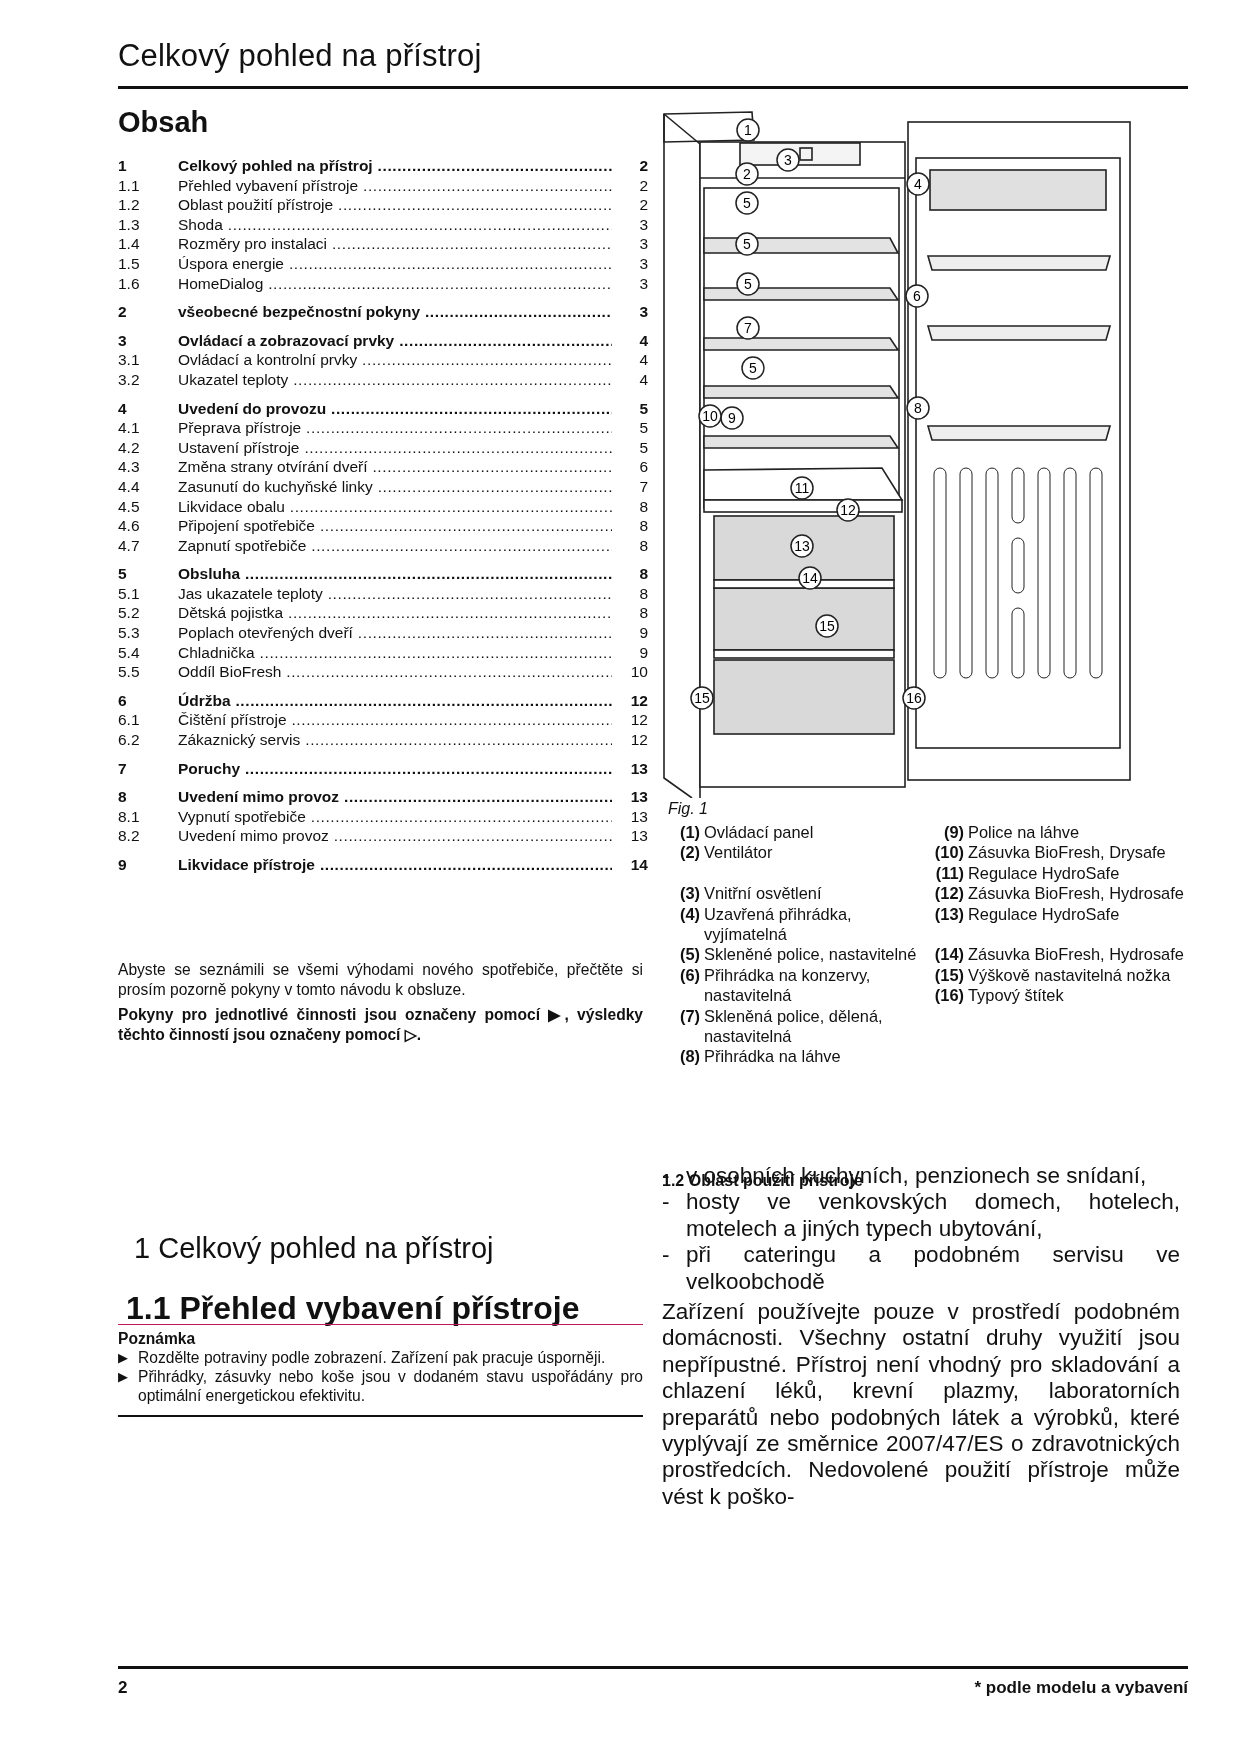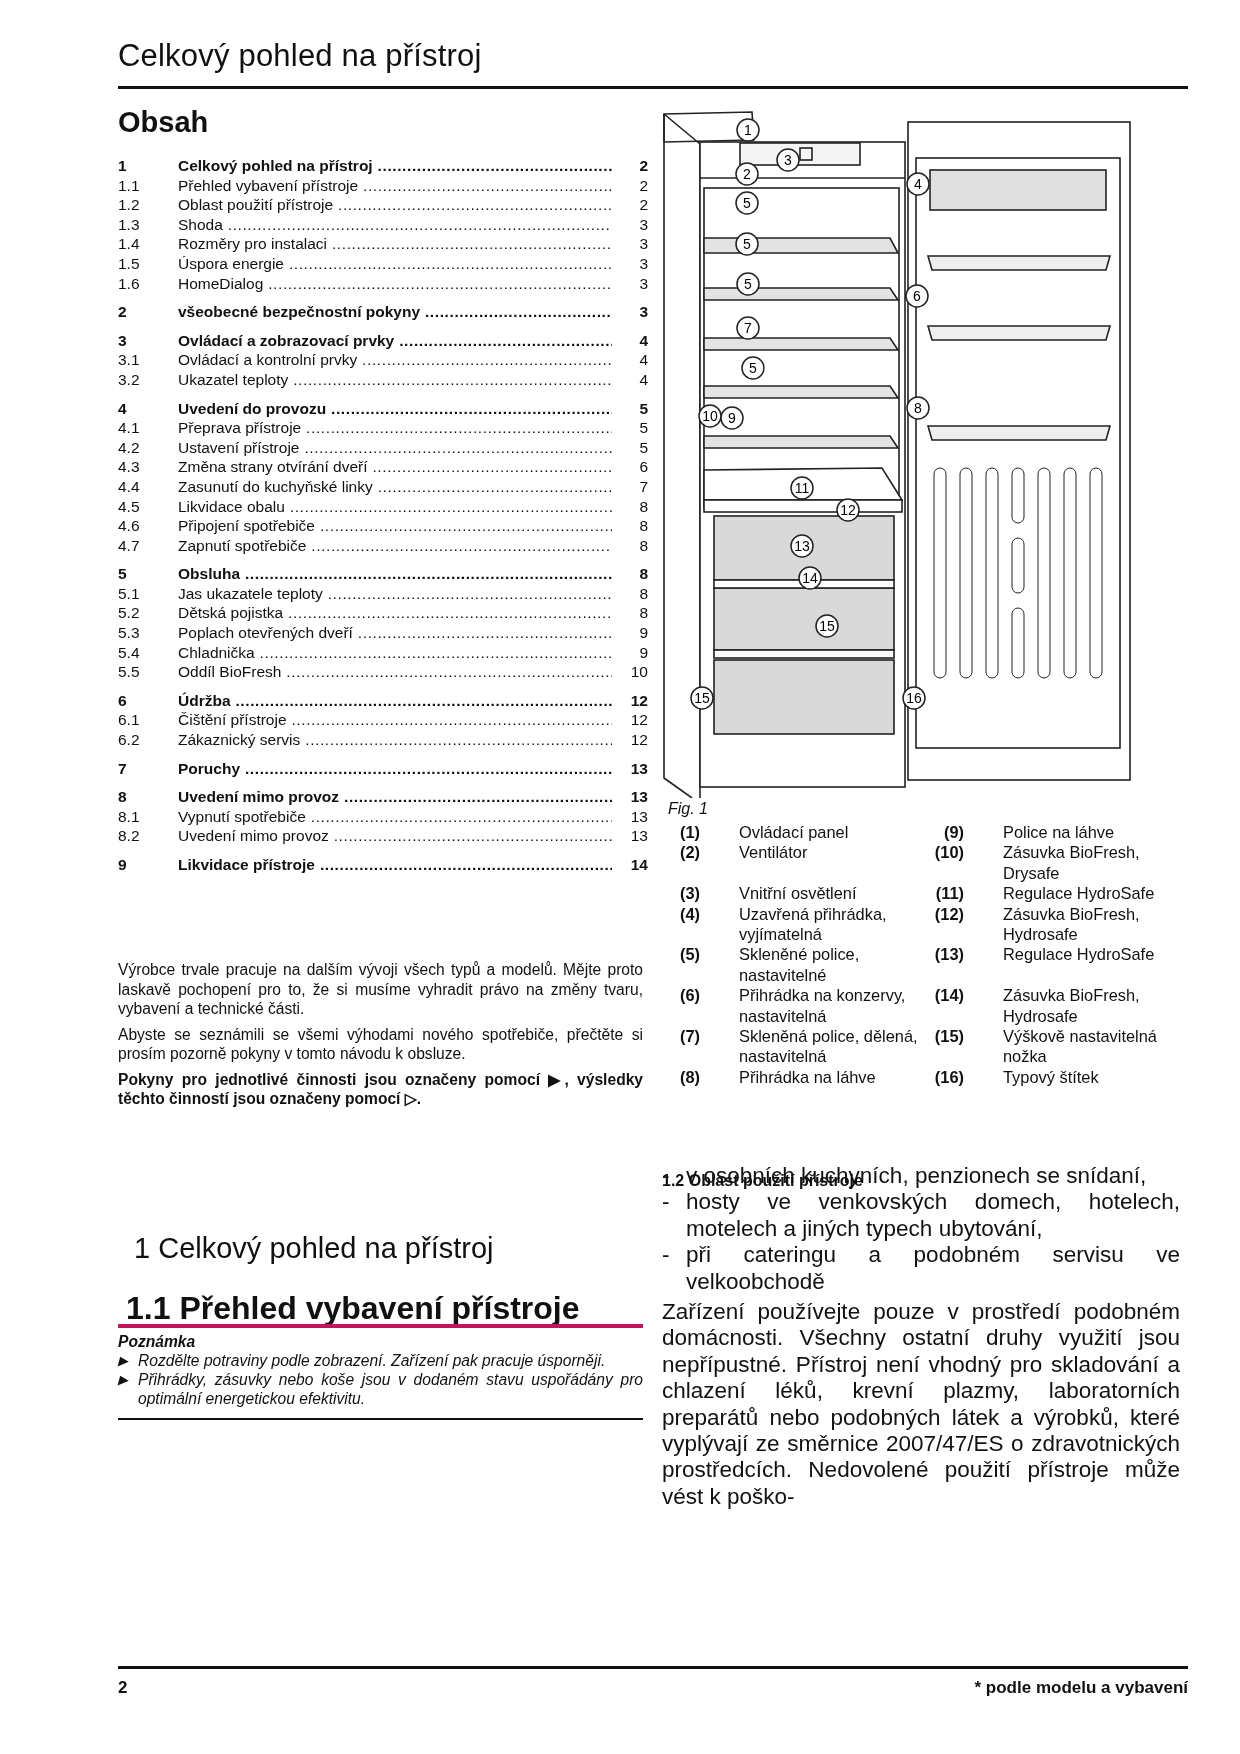--- a/index.html
+++ b/index.html
@@ -14,34 +14,34 @@
   .toc-num { width:60px; flex:none; }
   .toc-label { flex:1; white-space:nowrap; overflow:hidden; }
   .toc-label::after { content:" ..............................................................................................................................................................."; letter-spacing:0.6px; }
   .toc-page { width:36px; text-align:right; flex:none; }
   .toc-row.main { font-weight:bold; }
   #intro { left:118px; top:960px; width:525px; font-size:15.6px; line-height:19.5px; text-align:justify; }
   #intro p { margin:0 0 6px 0; }
   #intro p.bold { font-weight:bold; }
   #h1 { left:118px; top:1216px; font-size:29px; margin:16px; font-weight:normal; }
   #h11 { left:118px; top:1282px; font-size:32px; margin:8px; font-weight:bold; }
-  #note { left:118px; top:1324px; width:525px; border-top:4px solid #be185d; border-bottom:2px solid #111; padding:4px 0 10px 0; font-size:15.6px; line-height:19px;font-style:italic; }
+  #note { left:118px; top:1324px; width:525px; border-top:1px solid #be185d; border-bottom:2px solid #111; padding:4px 0 10px 0; font-size:15.6px; line-height:19px; }
   #note .note-title { font-weight:bold; }
   .note-item { display:flex; text-align:justify; }
   .note-item .tri { width:20px; flex:none; font-size:13px; line-height:19px; }
   .note-item .txt { flex:1; }
   #figure { left:662px; top:108px; width:510px; height:690px; }
   #fig-caption { left:668px; top:800px; font-size:16px; font-style:italic; }
   #legend { left:668px; top:822px; width:520px; font-size:16.4px; line-height:20.4px; }
   .leg-cols { display:flex; }
   .leg-col { width:260px; }
   .leg-item { display:flex; }
   .leg-item .n { font-weight:bold; width:32px; flex:none; text-align:right; padding-right:4px; }
   .leg-col.right .leg-item .n { width:36px; }
-  .leg-item .t { flex:1;margin-left:35px; }
+  .leg-item .t { flex:1; }
   #h12 { left:662px; top:1172px; font-size:16px; margin:0; font-weight:bold;text-align:right; }
   #usage { left:662px; top:1163px; width:518px; font-size:22.5px; line-height:26.4px; text-align:justify; }
   #usage p { margin:0 0 4px 0; }
   .dash-item { display:flex; }
   .dash-item .d { width:24px; flex:none; }
   .dash-item .t { flex:1; text-align:justify; }
   #footer-rule { left:118px; top:1666px; width:1070px; height:3px; background:#111; }
   #footer-page { left:118px; top:1678px; font-size:17px; font-weight:bold; }
   #footer-note { right:52px; top:1678px; font-size:17px; font-weight:bold; }
   svg text { font-family:"Liberation Sans", sans-serif; }
@@ -233,21 +233,20 @@
     <div class="toc-group">
       <div class="toc-row main">
         <span class="toc-num">9</span>
         <span class="toc-label">Likvidace přístroje</span>
         <span class="toc-page">14</span>
       </div>
     </div>
   </div>
 
 <div id="intro" class="abs">
-  <p>Výrobce trvale pracuje na dalším vývoji všech typů a modelů. Mějte proto laskavě pochopení pro to, že si musíme vyhradit právo na změny tvaru, vybavení a technické části.</p>
   <p>Abyste se seznámili se všemi výhodami nového spotřebiče, přečtěte si prosím pozorně pokyny v tomto návodu k obsluze.</p>
   <p class="bold">Pokyny pro jednotlivé činnosti jsou označeny pomocí ▶, výsledky těchto činností jsou označeny pomocí ▷.</p>
 </div>
 
 <h2 id="h1" class="abs">1 Celkový pohled na přístroj</h2>
 <h3 id="h11" class="abs">1.1 Přehled vybavení přístroje</h3>
 
 <div id="note" class="abs">
   <div class="note-title">Poznámka</div>
   <div class="note-item">

